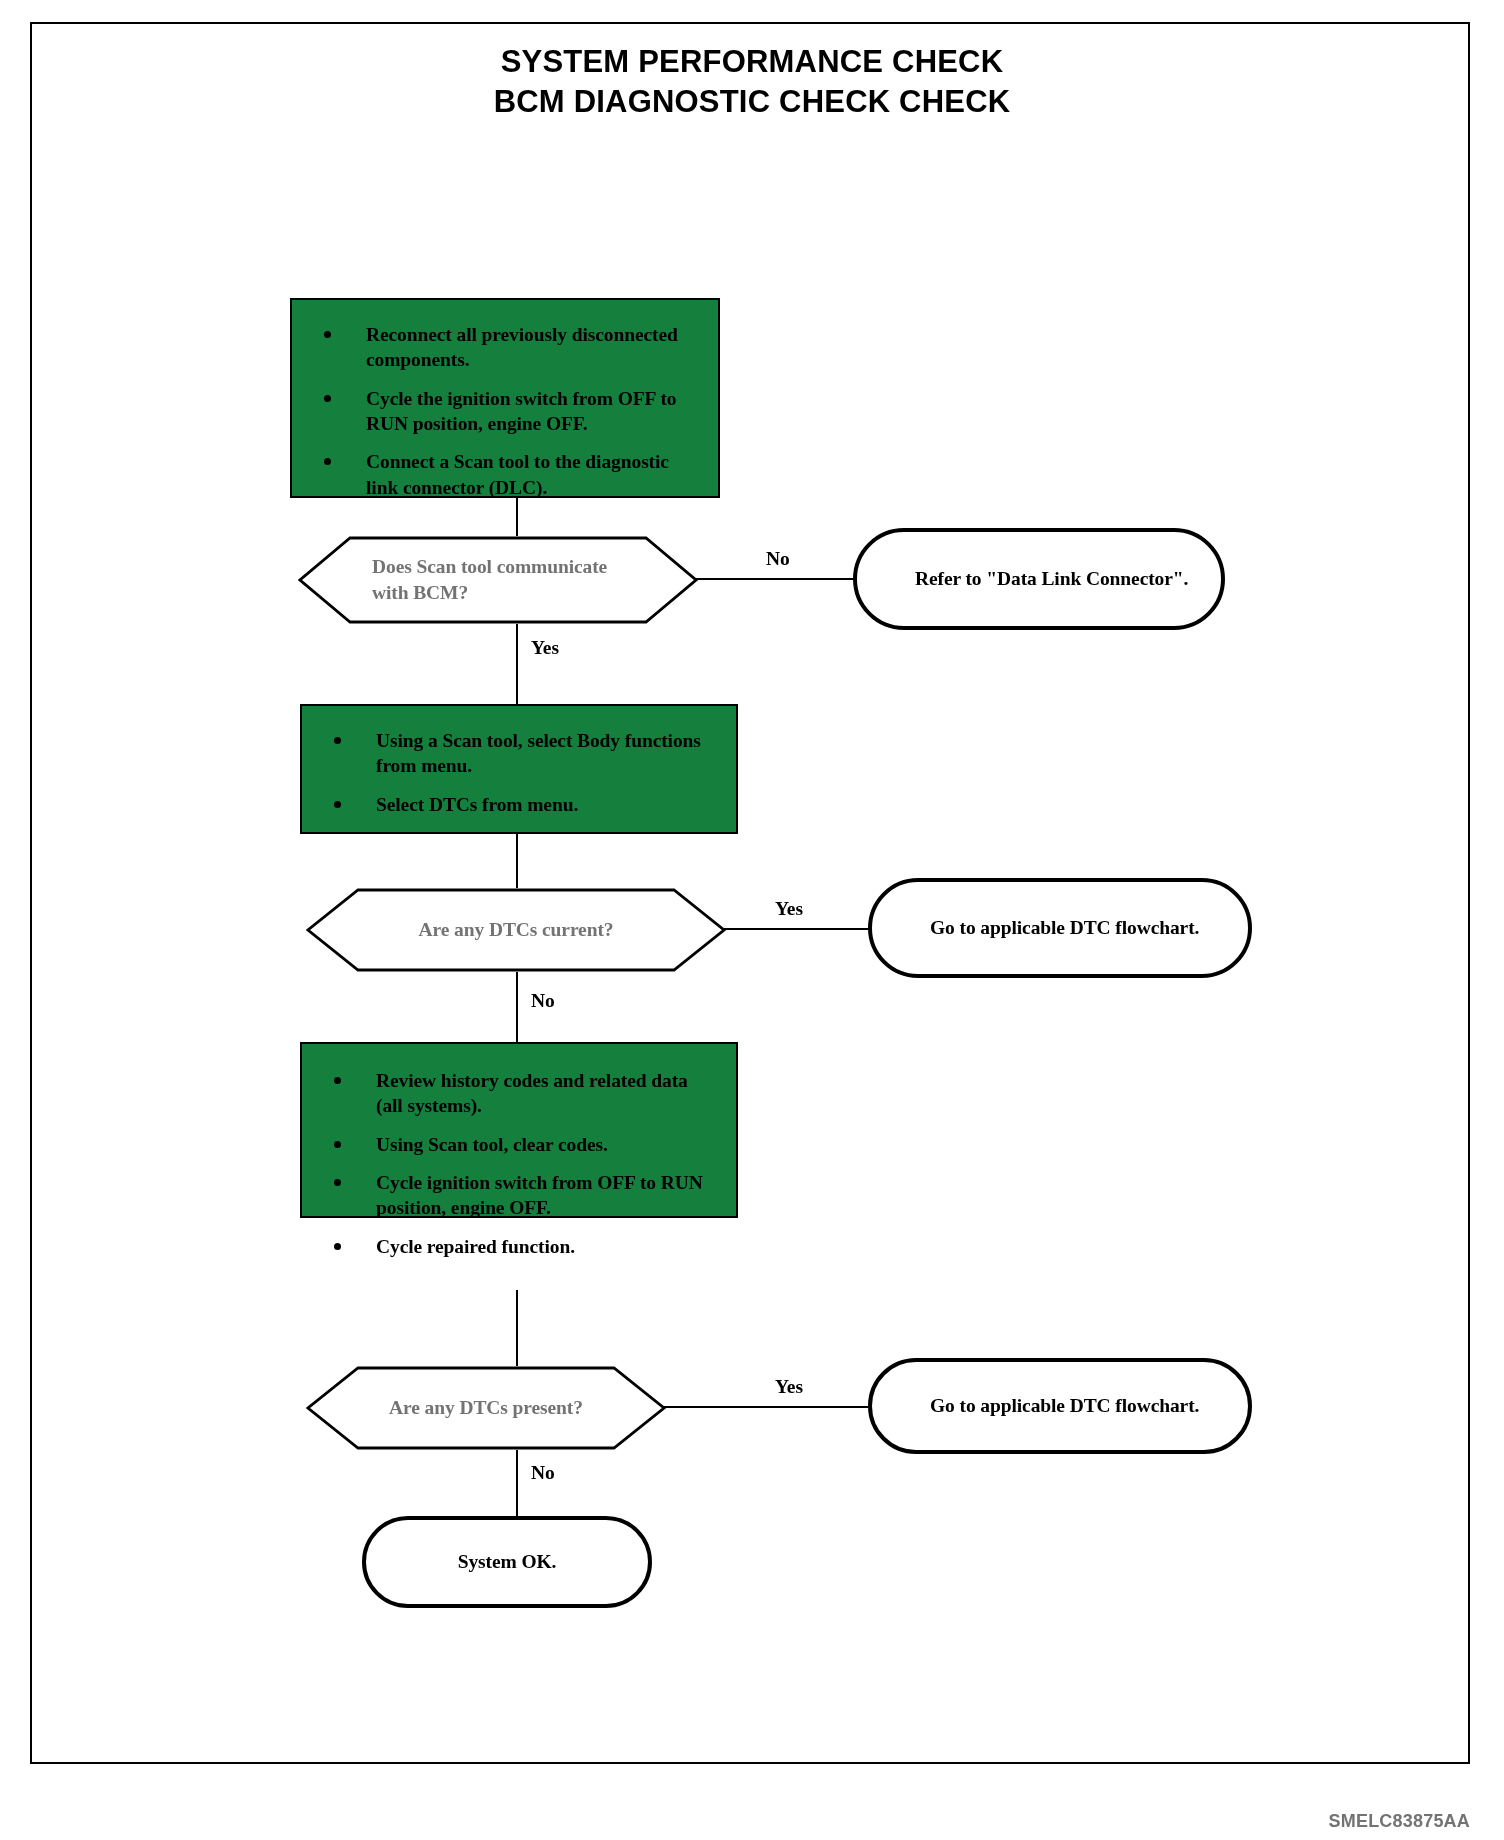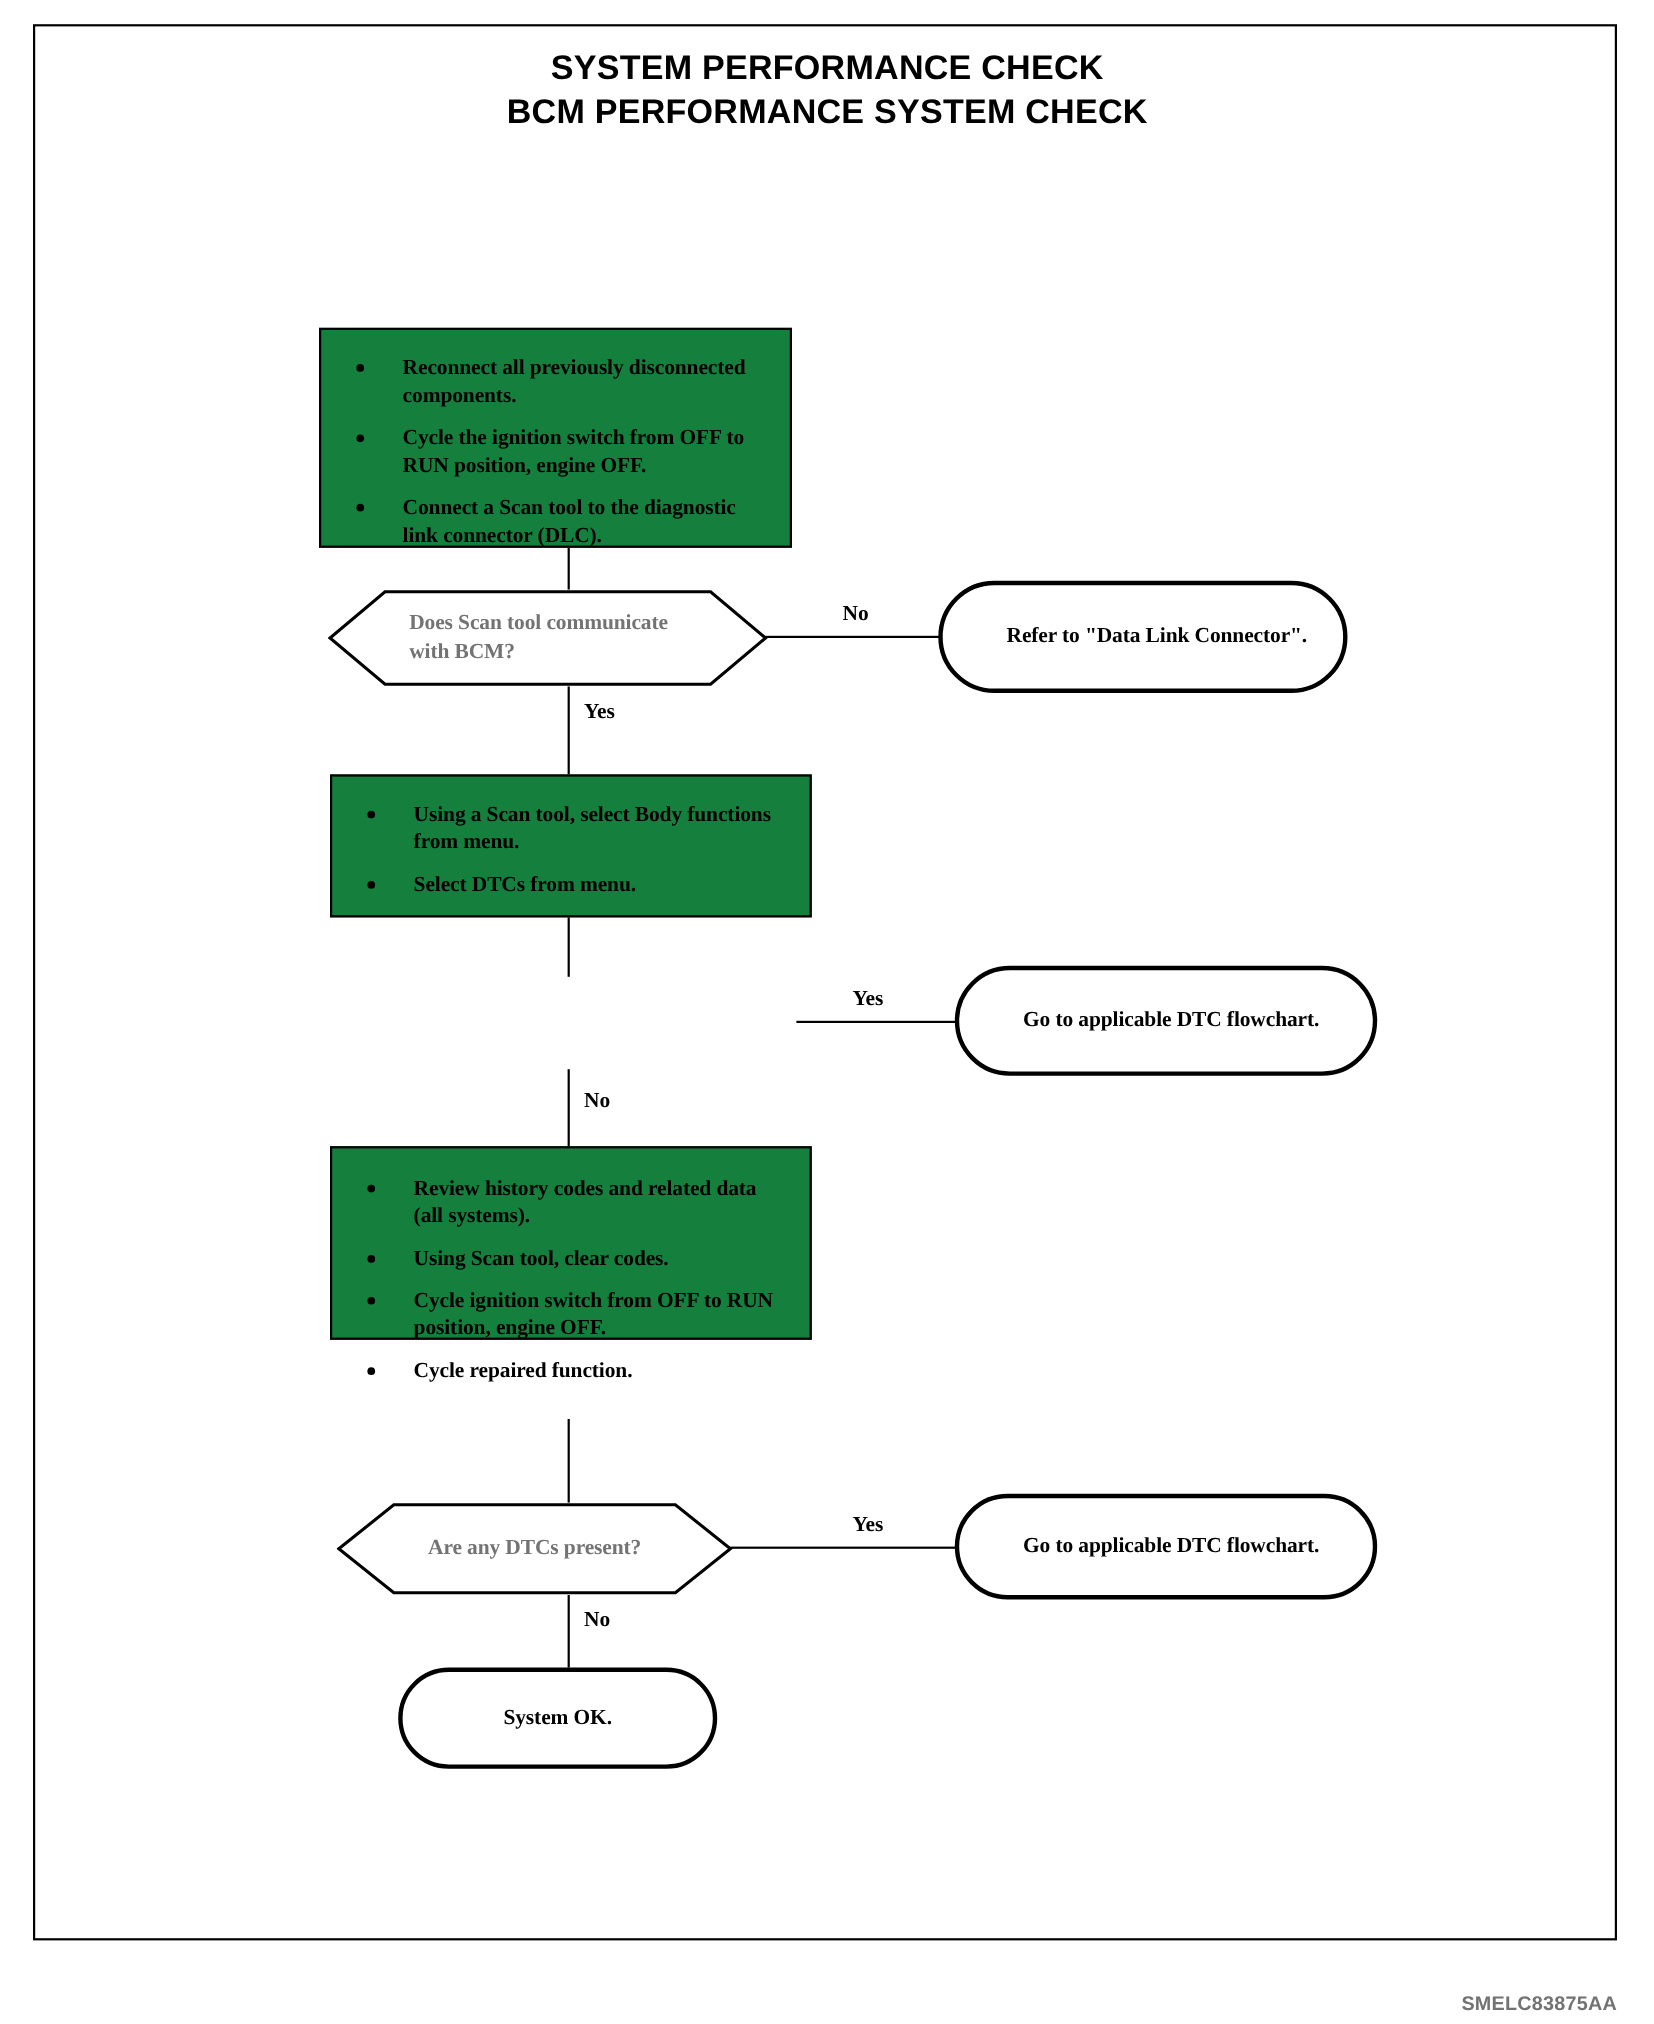--- a/index.html
+++ b/index.html
@@ -114,21 +114,21 @@
     letter-spacing:0.2px;
   }
 </style>
 </head>
 <body>
 
 <div id="page-frame"></div>
 
 <div id="title-block">
   <span class="title-line">SYSTEM PERFORMANCE CHECK</span>
-  <span class="title-line">BCM PERFORMANCE SYSTEM CHECK</span>
+  <span class="title-line">BCM DIAGNOSTIC CHECK CHECK</span>
 </div>
 
 <div id="flow">
 
   <div class="proc-box" style="left:290px;top:298px;width:430px;height:200px;">
     <ul class="bullets" style="padding:22px 18px 0 12px;">
       <li>
         <span class="bullet-dot"></span>
         <span>Reconnect all previously disconnected components.</span>
       </li>
@@ -170,20 +170,26 @@
       </li>
       <li>
         <span class="bullet-dot"></span>
         <span>Select DTCs from menu.</span>
       </li>
     </ul>
   </div>
 
   <div class="vline" style="left:516px;top:834px;height:54px;"></div>
 
+  <div class="decision centered" style="left:306px;top:888px;width:420px;height:84px;">
+    <svg width="420" height="84" viewBox="0 0 420 84">
+      <polygon points="52,2 368,2 418,42 368,82 52,82 2,42" fill="#ffffff" stroke="#000000" stroke-width="2.8"></polygon>
+    </svg>
+    <div class="dec-text">Are any DTCs current?</div>
+  </div>
 
   <div class="hline" style="left:724px;top:928px;width:146px;"></div>
   <div class="branch-label" style="left:775px;top:898px;">Yes</div>
 
   <div class="terminal" style="left:868px;top:878px;width:384px;height:100px;">
     <div class="term-text">Go to applicable DTC flowchart.</div>
   </div>
 
   <div class="vline" style="left:516px;top:972px;height:78px;"></div>
   <div class="branch-label" style="left:531px;top:990px;">No</div>

